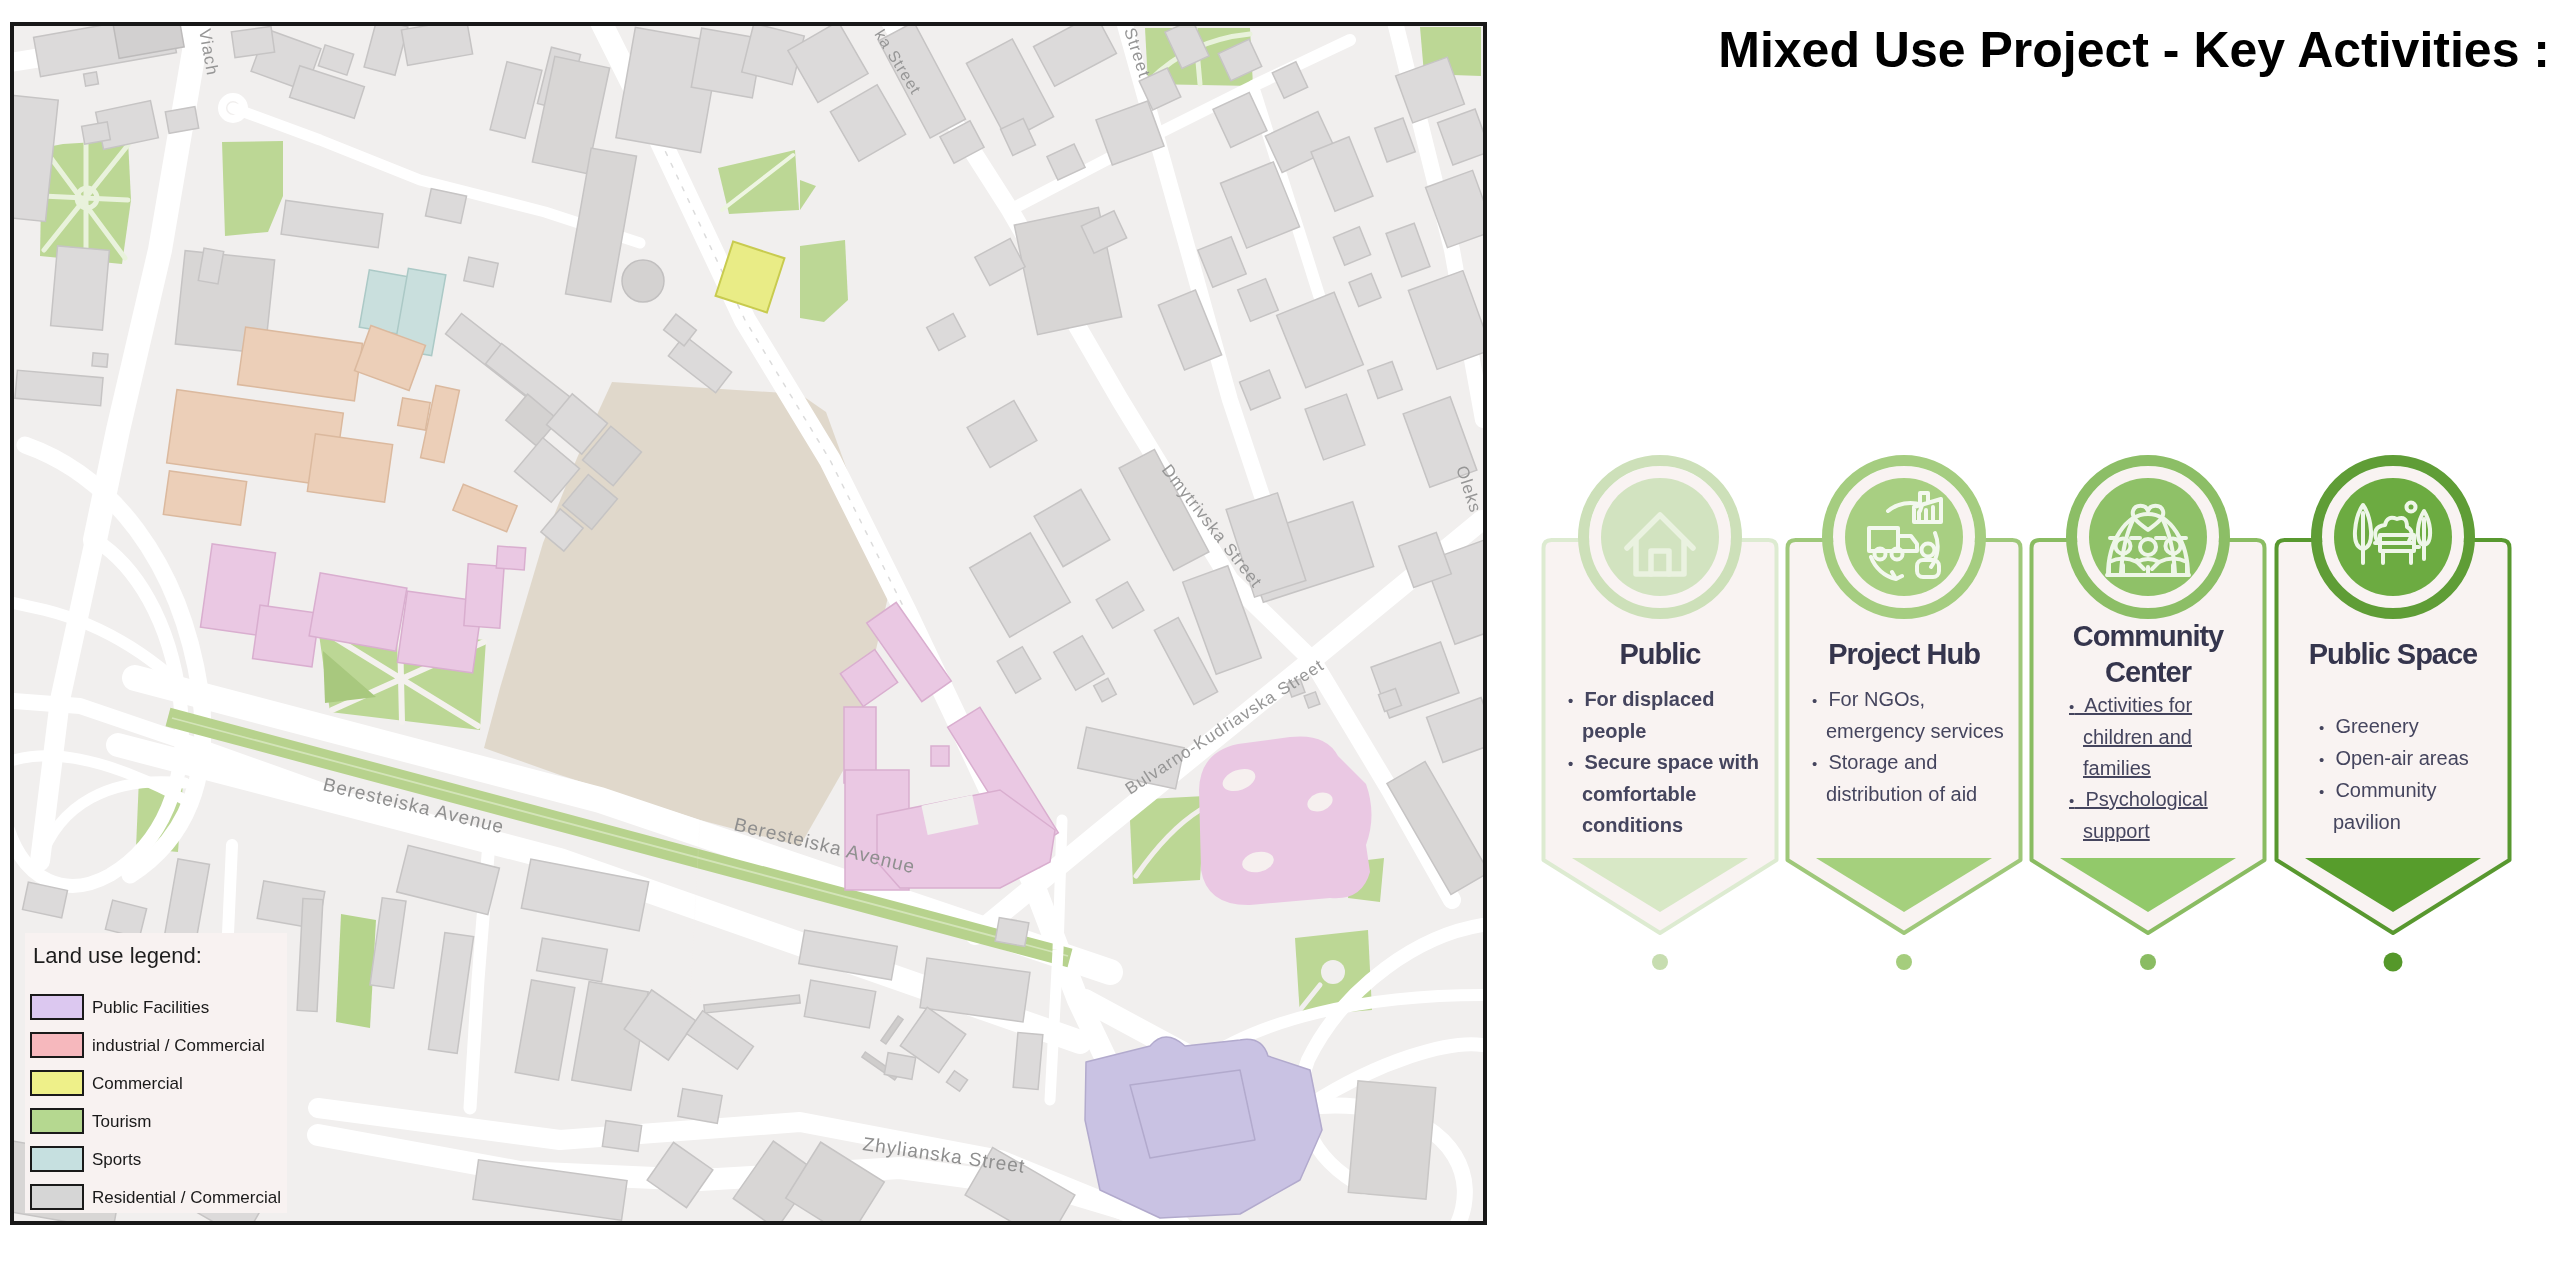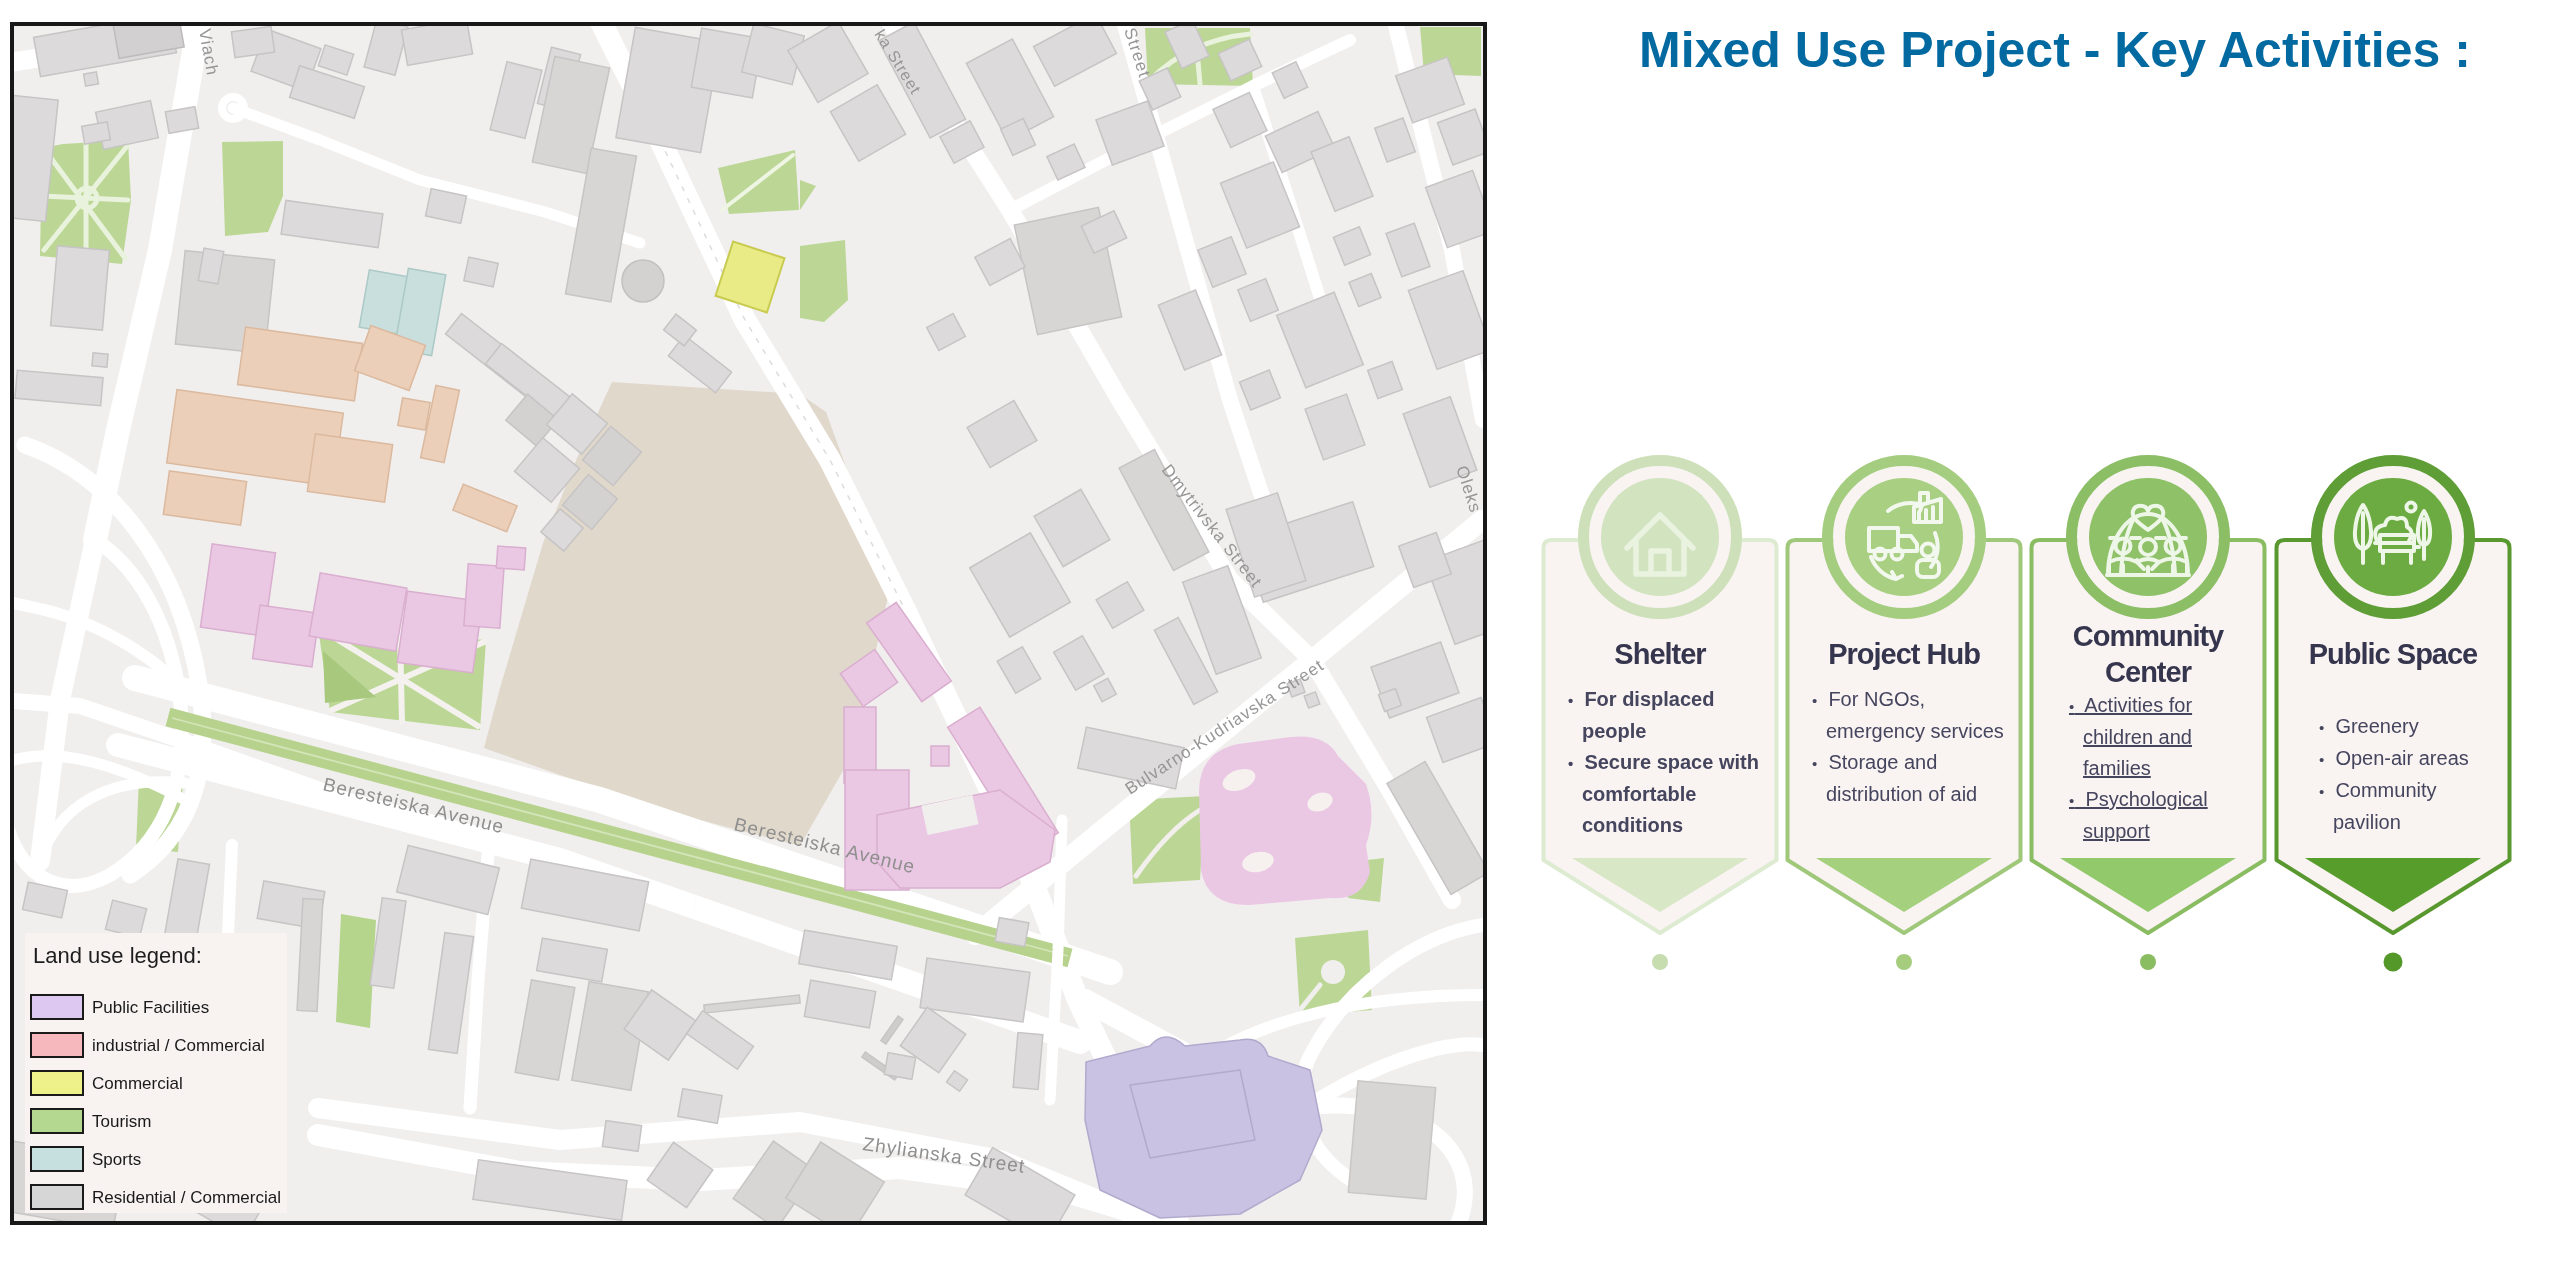--- a/index.html
+++ b/index.html
@@ -1,20 +1,20 @@
 <!DOCTYPE html>
 <html><head>
 <meta charset="utf-8">
 <style>
   html,body{margin:0;padding:0;}
   body{width:2560px;height:1261px;background:#ffffff;position:relative;overflow:hidden;
        font-family:"Liberation Sans", sans-serif;}
   .map{position:absolute;left:10px;top:22px;width:1469px;height:1195px;border:4px solid #181818;}
-  .title{position:absolute;left:1560px;top:21px;width:990px;text-align:center;
-         font-size:50px;font-weight:bold;color:#0369a1;}
+  .title{position:absolute;left:1560px;top:21px;width:990px;text-align:right;
+         font-size:50px;font-weight:bold;color:#000000;}
   .btitle{position:absolute;top:612px;width:233px;height:84px;display:flex;align-items:center;
           justify-content:center;text-align:center;font-weight:bold;font-size:29px;letter-spacing:-1px;color:#35354d;line-height:36px;}
   .blist{position:absolute;width:218px;font-size:20px;color:#45455e;line-height:31px;}
   .blist div{padding-left:20px;text-indent:-14px;}
 </style>
 </head>
 <body>
 
 <div class="map">
 <svg width="1469" height="1195" viewBox="14 26 1469 1195" xmlns="http://www.w3.org/2000/svg">
@@ -333,21 +333,21 @@
 <circle cx="125" cy="97" r="59" fill="#d2e3c0"></circle>
 <g transform="translate(125 97)">
         <path d="M-24 2 L-24 37 L24 37 L24 2 M-33 11 L0 -22 L33 11" fill="none" stroke="#eaf2e0" stroke-width="5.5" stroke-linecap="round" stroke-linejoin="round"></path>
 <path d="M-9 37 L-9 14 L9 14 L9 37" fill="none" stroke="#eaf2e0" stroke-width="5.5" stroke-linecap="round" stroke-linejoin="round"></path>
       </g>
 
 <circle cx="125" cy="522" r="8" fill="#c7ddb0"></circle>
 </svg>
 </div>
 
-<div class="btitle" style="left:1543.5px;">Shelter</div>
+<div class="btitle" style="left:1543.5px;">Public</div>
 
 <div class="blist" style="left:1562px;top:684px;font-weight:bold;">
     <div><span style="font-size:15px;">•</span>&nbsp; For displaced<br>people</div>
     <div><span style="font-size:15px;">•</span>&nbsp; Secure space with<br>comfortable<br>conditions</div>
   </div>
 
 <div style="position:absolute;left:1779px;top:440px;width:250px;height:545px;">
 <svg width="250" height="545" viewBox="0 0 250 545" xmlns="http://www.w3.org/2000/svg">
 
 <path d="M8.5 108 L8.5 420 L125 493 L241.5 420 L241.5 108 Q241.5 100 233.5 100 L16.5 100 Q8.5 100 8.5 108 Z" fill="#f9f3f2" stroke="#9fc87a" stroke-width="4" stroke-linejoin="round"></path>

